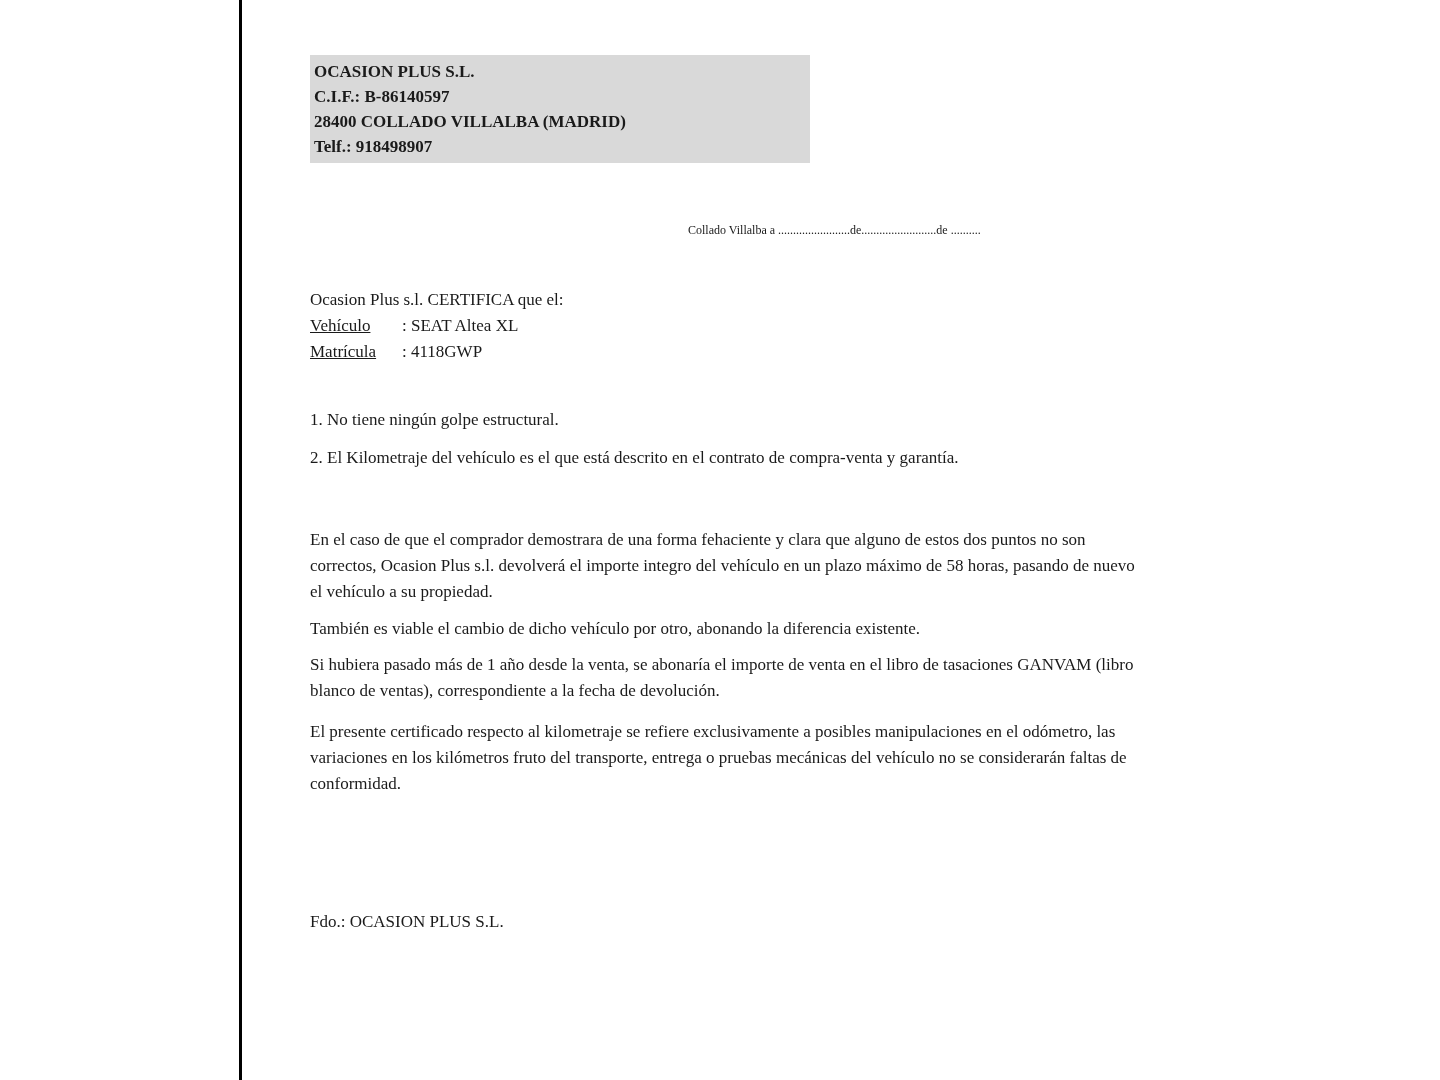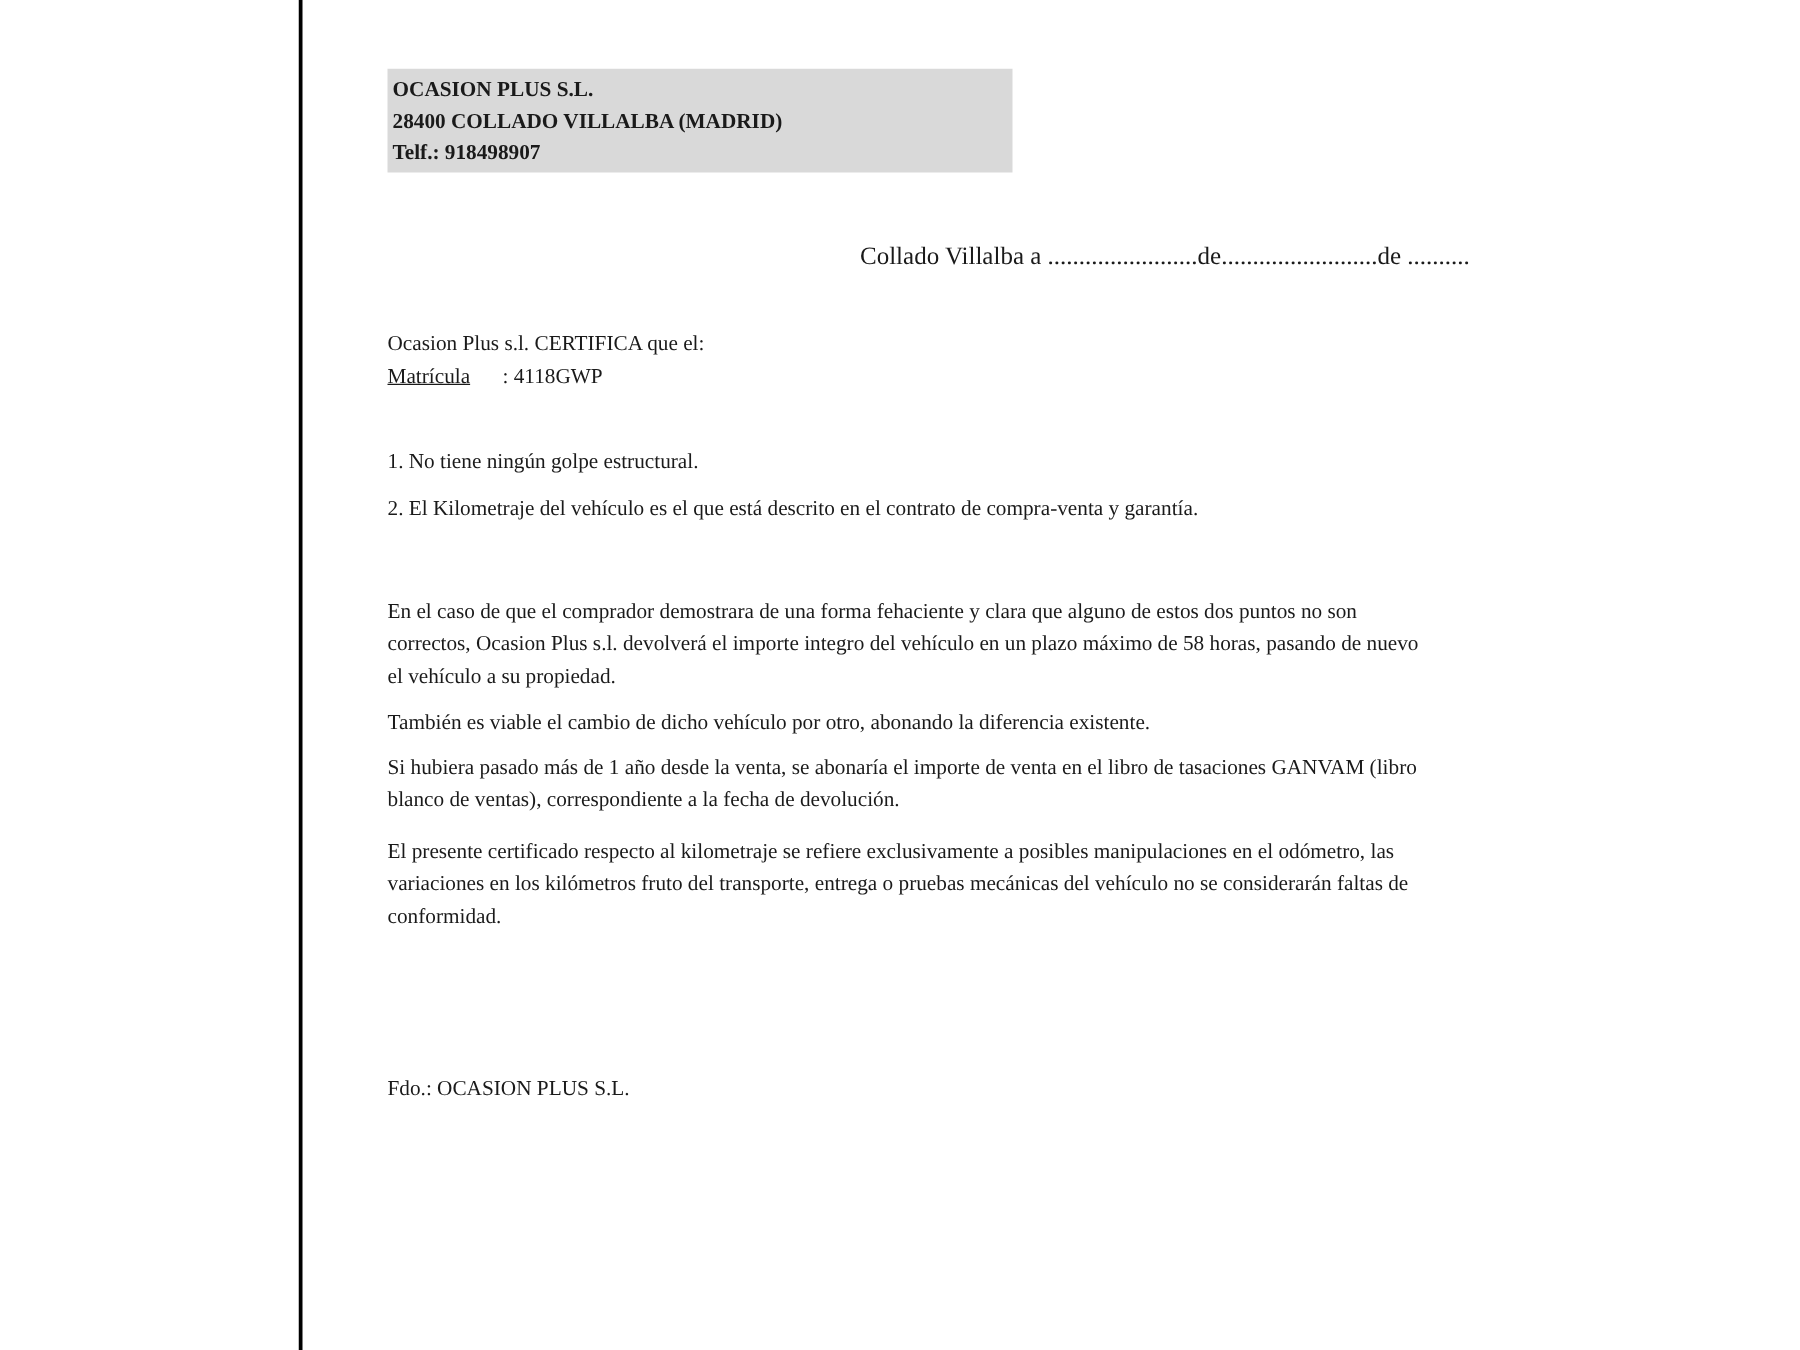--- a/index.html
+++ b/index.html
@@ -38,21 +38,21 @@
     width: 500px;
     background: #d9d9d9;
     padding: 4px 8px 4px 4px;
     font-weight: bold;
     font-size: 17px;
     line-height: 25px;
   }
   .dateline {
     margin-top: 54px;
     margin-left: 378px;
-    font-size: 20px;
+    font-size: 12px;
     white-space: nowrap;
   }
   .certify-intro {
     margin-top: 44px;
   }
   .kv-row {
     line-height: 26px;
   }
   .kv-label-cell {
     display: inline-block;
@@ -81,28 +81,32 @@
 </head>
 <body>
 
 <div class="page">
   <div class="left-rule"></div>
 
   <div class="doc">
 
     <div class="company-box">
       <div>OCASION PLUS S.L.</div>
+      <div>C.I.F.: B-86140597</div>
       <div>28400 COLLADO VILLALBA (MADRID)</div>
       <div>Telf.: 918498907</div>
     </div>
 
     <div class="dateline">Collado Villalba a ........................de.........................de ..........</div>
 
     <div class="certify-intro">Ocasion Plus s.l. CERTIFICA que el:</div>
 
+    <div class="kv-row">
+      <span class="kv-label-cell"><span class="underlined">Vehículo</span></span><span>: SEAT Altea XL</span>
+    </div>
 
     <div class="kv-row">
       <span class="kv-label-cell"><span class="underlined">Matrícula</span></span><span>: 4118GWP</span>
     </div>
 
     <div class="points">
       <div class="point">1. No tiene ningún golpe estructural.</div>
       <div class="point">2. El Kilometraje del vehículo es el que está descrito en el contrato de compra-venta y garantía.</div>
     </div>
 

